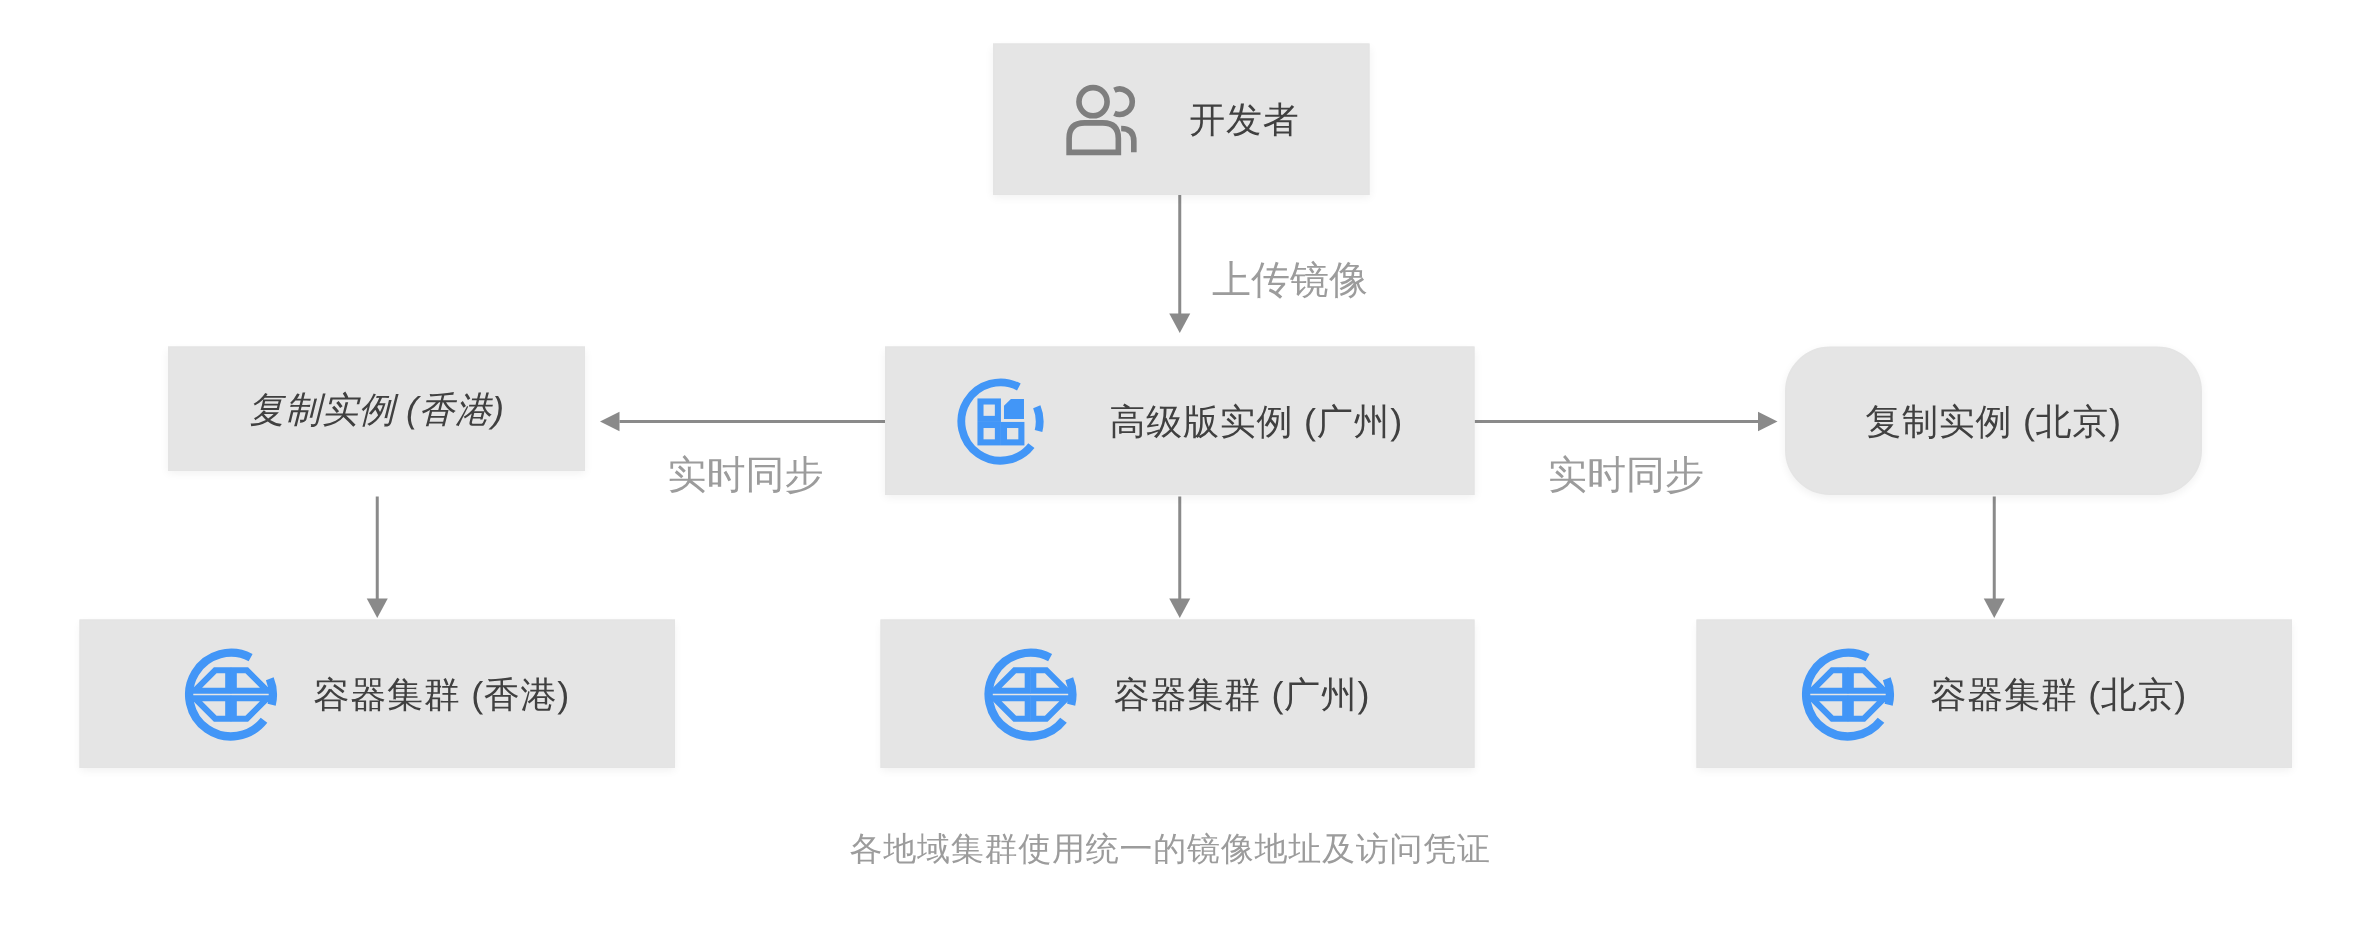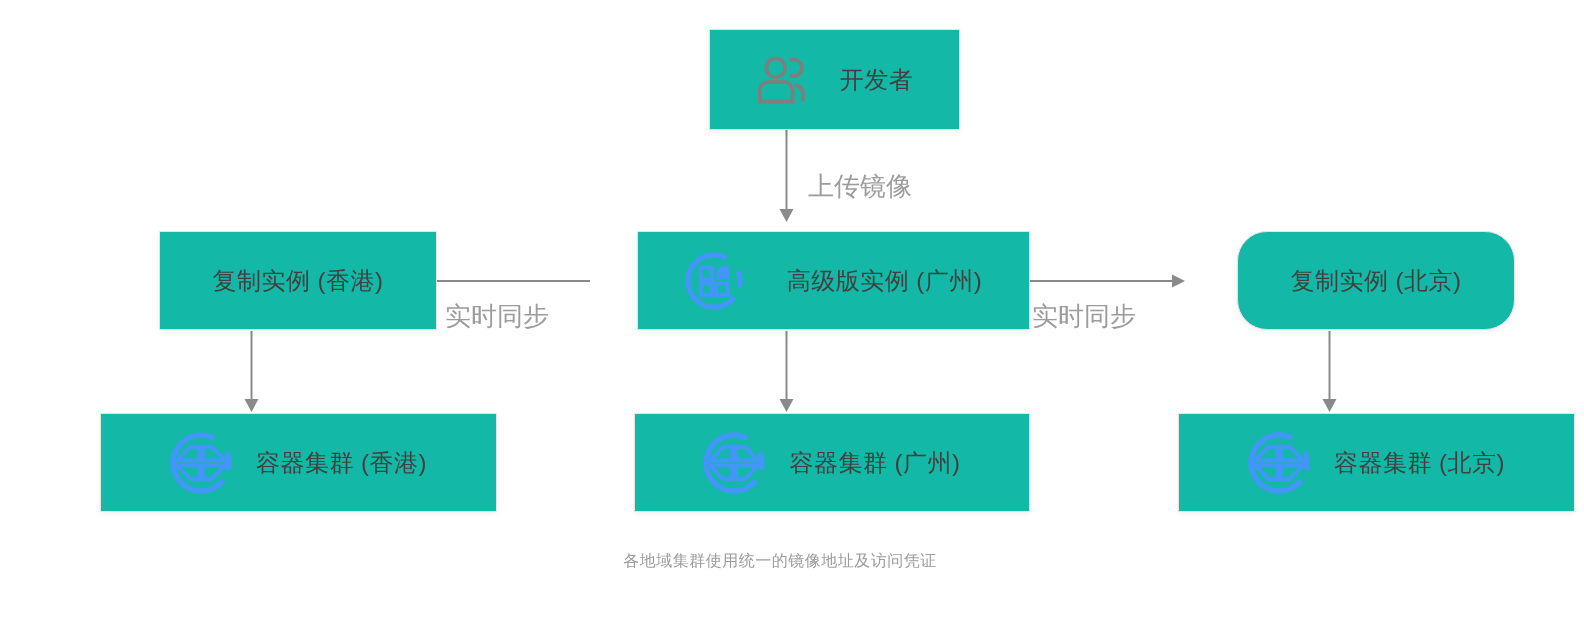--- a/index.html
+++ b/index.html
@@ -25,28 +25,27 @@
   .arrow-layer {
     position: absolute;
     left: 0; top: 0;
     width: 1584px; height: 634px;
     pointer-events: none;
   }
   .arrow-layer line { stroke: var(--arrow-gray); stroke-width: 2; }
   .arrow-layer polygon { fill: var(--arrow-gray); }
   .node {
     position: absolute;
-    background: #14b8a6;
+    background: #e5e5e5;
     border: 1px solid var(--border-gray);
     box-shadow: 0 2px 6px rgba(0,0,0,0.06);
     display: flex;
     align-items: center;
     justify-content: center;
     gap: 24px;
-    margin-left: 47px;
   }
   .node-label {
     font-size: 24px;
     font-weight: 500;
     color: var(--text-dark);
     letter-spacing: 0.5px;
     white-space: nowrap;
   }
   .edge-label {
     position: absolute;
@@ -54,21 +53,21 @@
     color: var(--text-muted);
     white-space: nowrap;
   }
   .centered { transform: translateX(-50%); }
   .caption {
     position: absolute;
     left: 0;
     top: 551px;
     width: 1560px;
     text-align: center;
-    font-size: 16px;
+    font-size: 22px;
     color: var(--text-muted);
     letter-spacing: 0.5px;
   }
   
   .blue-stroke { stroke: var(--icon-blue); fill: none; }
   .blue-fill   { fill: var(--icon-blue); stroke: none; }
   .gray-stroke { stroke: var(--icon-gray); fill: none; }
   svg { display: block; }
 </style>
 </head>
@@ -106,21 +105,21 @@
           <path d="M36.2,6.8 A9,9 0 1 1 36.2,23.2"></path>
           <path d="M50,51 V43 Q50,34 41,34"></path>
         </g>
       </svg>
     </span>
     <span class="node-label">开发者</span>
   </div>
 
   <div class="edge-label" style="left:808px; top:169px;">上传镜像</div>
 
-  <div class="node" style="left:112px; top:231px; width:278px; height:99px;">
+  <div class="node" style="left:112px; top:231px; width:278px; height:83px;font-style:italic;">
     <span class="node-label">复制实例 (香港)</span>
   </div>
 
   <div class="edge-label centered" style="left:497px; top:299px;">实时同步</div>
 
   <div class="node" style="left:590px; top:231px; width:393px; height:99px;gap:44px;">
     <span>
       <svg width="58" height="58" viewBox="0 0 100 100">
         <path class="blue-stroke" stroke-width="9" d="M71.1,10.3 A45,45 0 1 0 85.5,77.7"></path>
         <path class="blue-stroke" stroke-width="9" d="M91.7,33.1 A45,45 0 0 1 93.7,60.9"></path>

